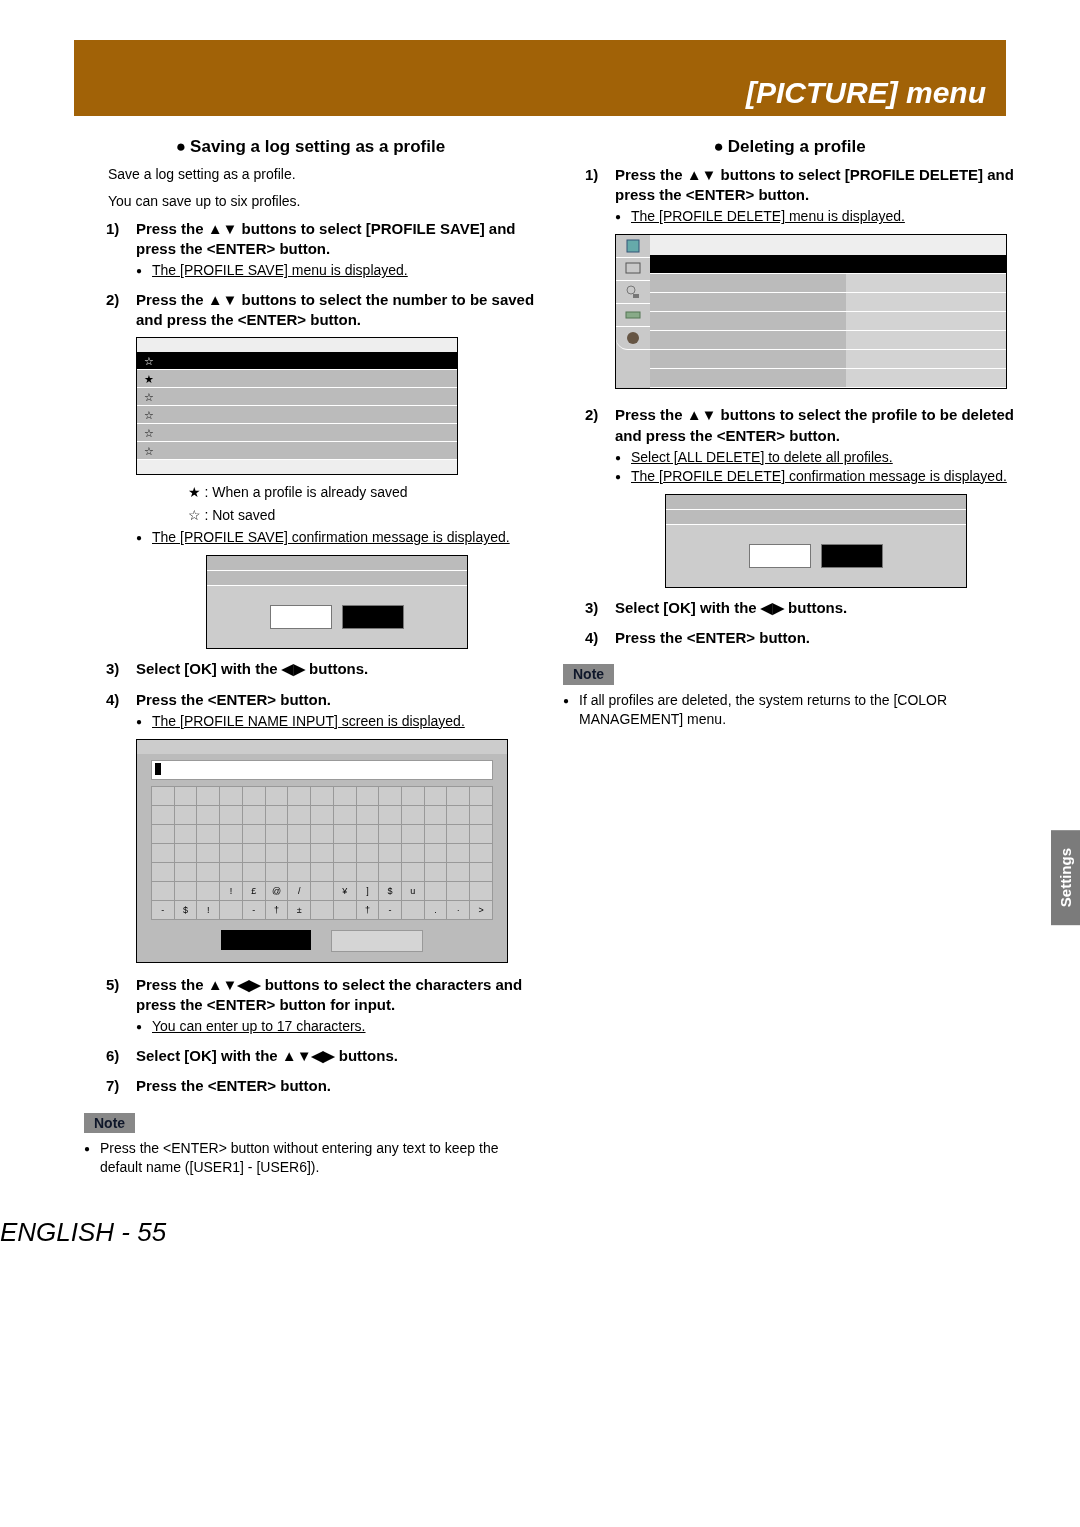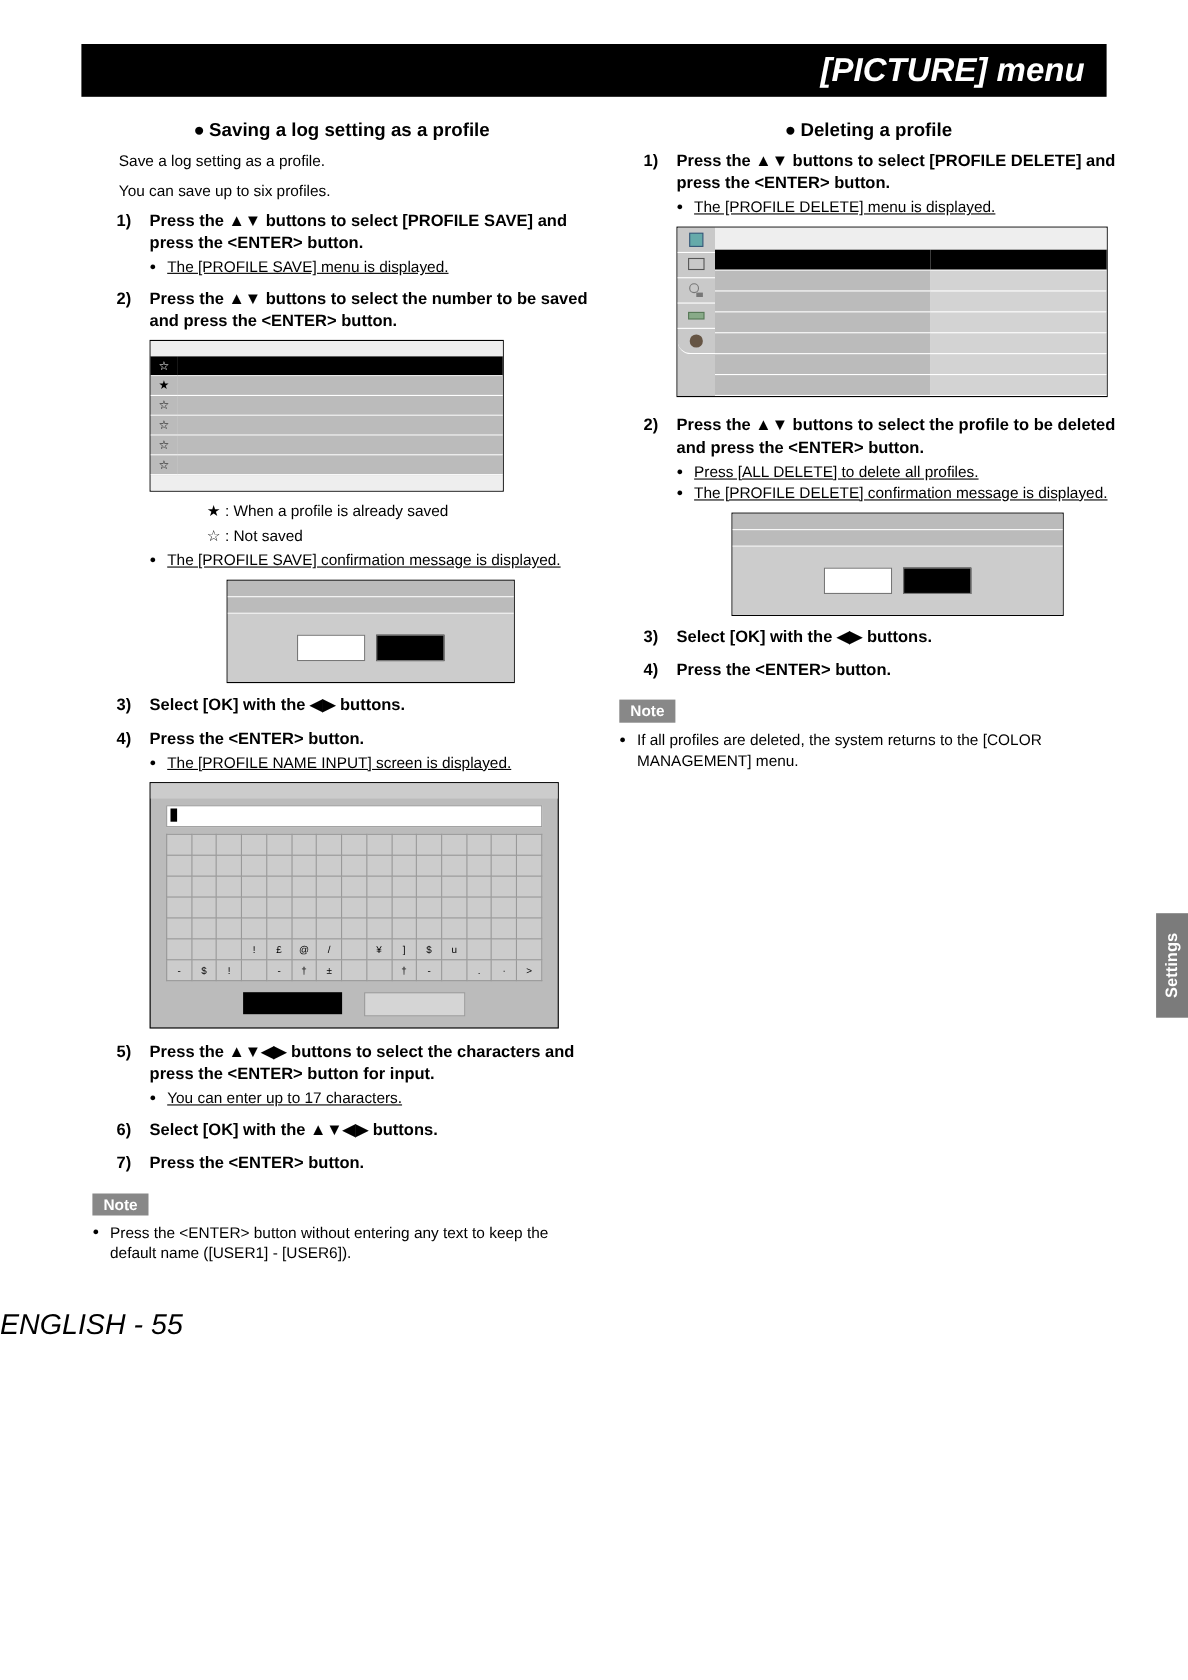--- a/index.html
+++ b/index.html
@@ -9,22 +9,22 @@
     background: #fff;
     color: #000;
     width: 1080px;
   }
   .page {
     width: 1080px;
     box-sizing: border-box;
     position: relative;
   }
   .top-black {
-    background: #000000;
-    height: 48px;
+    background: #a16207;
+    height: 76px;
     margin: 40px 74px 0 74px;
     position: relative;
   }
   .top-black .title {
     position: absolute;
     right: 20px;
     bottom: 6px;
     color: #fff;
     font-size: 30px;
     font-style: italic;
@@ -201,21 +201,21 @@
   .osk .bigbtn {
     width: 90px;
     height: 20px;
   }
   .osk .bigbtn.black { background: #000; }
   .osk .bigbtn.grey { background: #d5d5d5; border: 1px solid #999; }
 
   .note-label {
     display: inline-block;
     background: #888;
-    color: #ffffff;
+    color: #0f172a;
     font-weight: bold;
     font-size: 14px;
     padding: 1px 10px;
     margin: 6px 0 4px 0;
   }
   ul.notelist {
     list-style: none;
     padding: 0;
     margin: 2px 0 0 0;
     font-size: 14px;
@@ -601,21 +601,21 @@
               <div class="r">
                   <div class="lab"></div>
                   <div class="val"></div>
                 </div>
             </div>
           </div>
         </li>
         <li>
           <div class="step-head">Press the ▲▼ buttons to select the profile to be deleted and press the &lt;ENTER&gt; button.</div>
           <ul class="sub">
-            <li>Press [ALL DELETE] to delete all profiles.</li>
+            <li>Select [ALL DELETE] to delete all profiles.</li>
             <li>The [PROFILE DELETE] confirmation message is displayed.</li>
           </ul>
 
           <div class="confirm" style="width:300px">
             <div class="bar"></div>
             <div class="bar"></div>
             <div class="body">
               <div class="btn white"></div>
               <div class="btn black"></div>
             </div>

